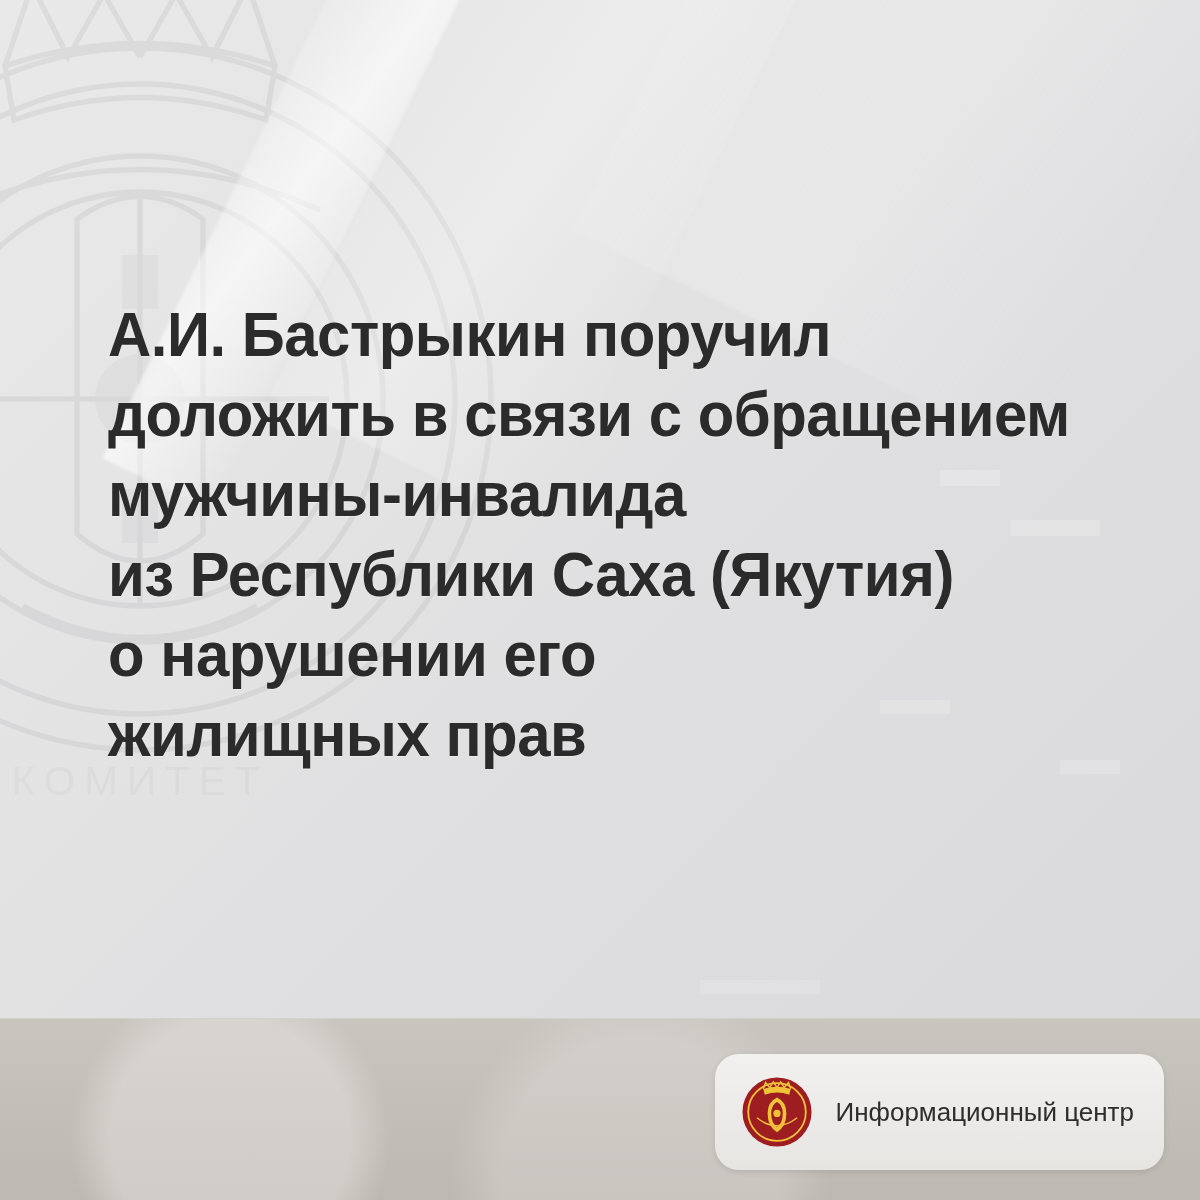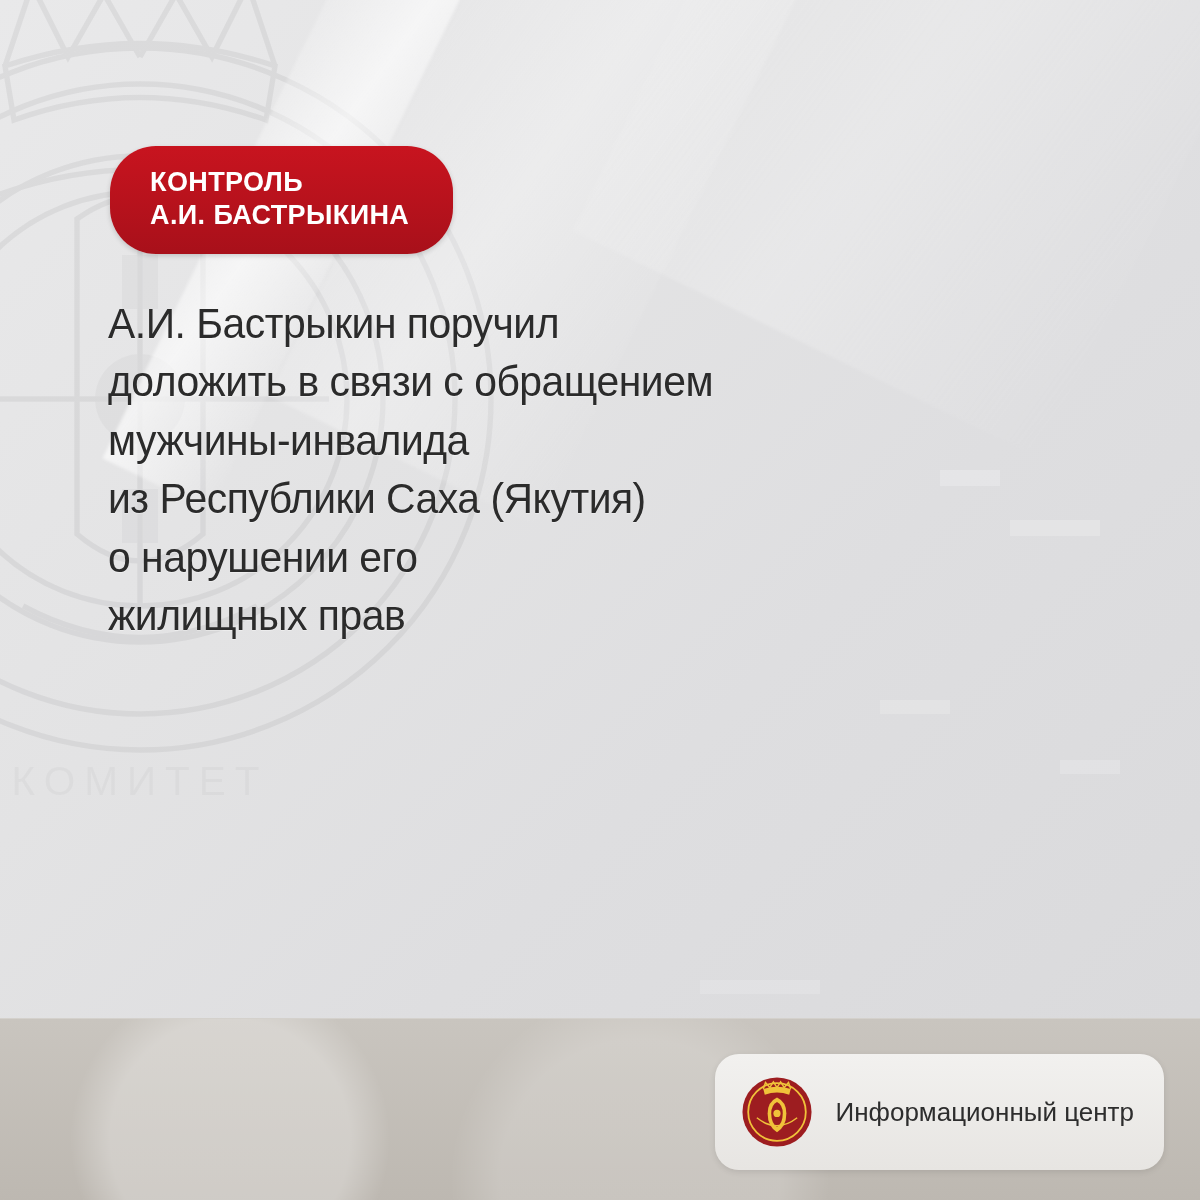--- a/index.html
+++ b/index.html
@@ -82,22 +82,22 @@
     white-space: nowrap;
   }
 
   
   .headline {
     position: absolute;
     left: 108px;
     top: 300px;
     width: 1010px;
     color: #2b2b2b;
-    font-weight: normal;
-    font-size: 43px;
+    font-weight: bold;
+    font-size: 63px;
     line-height: 1.08;
     letter-spacing: -0.5px;
     text-shadow: 0 1px 0 rgba(255,255,255,0.35);
   }
   .headline .hl {
     display: block;
     white-space: nowrap;
     transform: scaleX(0.95);
     transform-origin: left center;
     margin-bottom: 12px;
@@ -203,24 +203,20 @@
   <div class="streak s1"></div>
   <div class="streak s2"></div>
   <div class="streak s3"></div>
 
   <div class="tex" style="left:940px; top:470px; width:60px; height:16px; opacity:.5;"></div>
   <div class="tex" style="left:1010px; top:520px; width:90px; height:16px; opacity:.45;"></div>
   <div class="tex" style="left:880px; top:700px; width:70px; height:14px; opacity:.4;"></div>
   <div class="tex" style="left:1060px; top:760px; width:60px; height:14px; opacity:.4;"></div>
   <div class="tex" style="left:700px; top:980px; width:120px; height:14px; opacity:.35;"></div>
 
-  <div class="badge">
-    <div class="line">КОНТРОЛЬ</div>
-    <div class="line">А.И. БАСТРЫКИНА</div>
-  </div>
 
   <div class="headline">
     <span class="hl">А.И. Бастрыкин поручил</span>
     <span class="hl">доложить в связи с обращением</span>
     <span class="hl">мужчины-инвалида</span>
     <span class="hl">из Республики Саха (Якутия)</span>
     <span class="hl">о нарушении его</span>
     <span class="hl">жилищных прав</span>
   </div>
 

